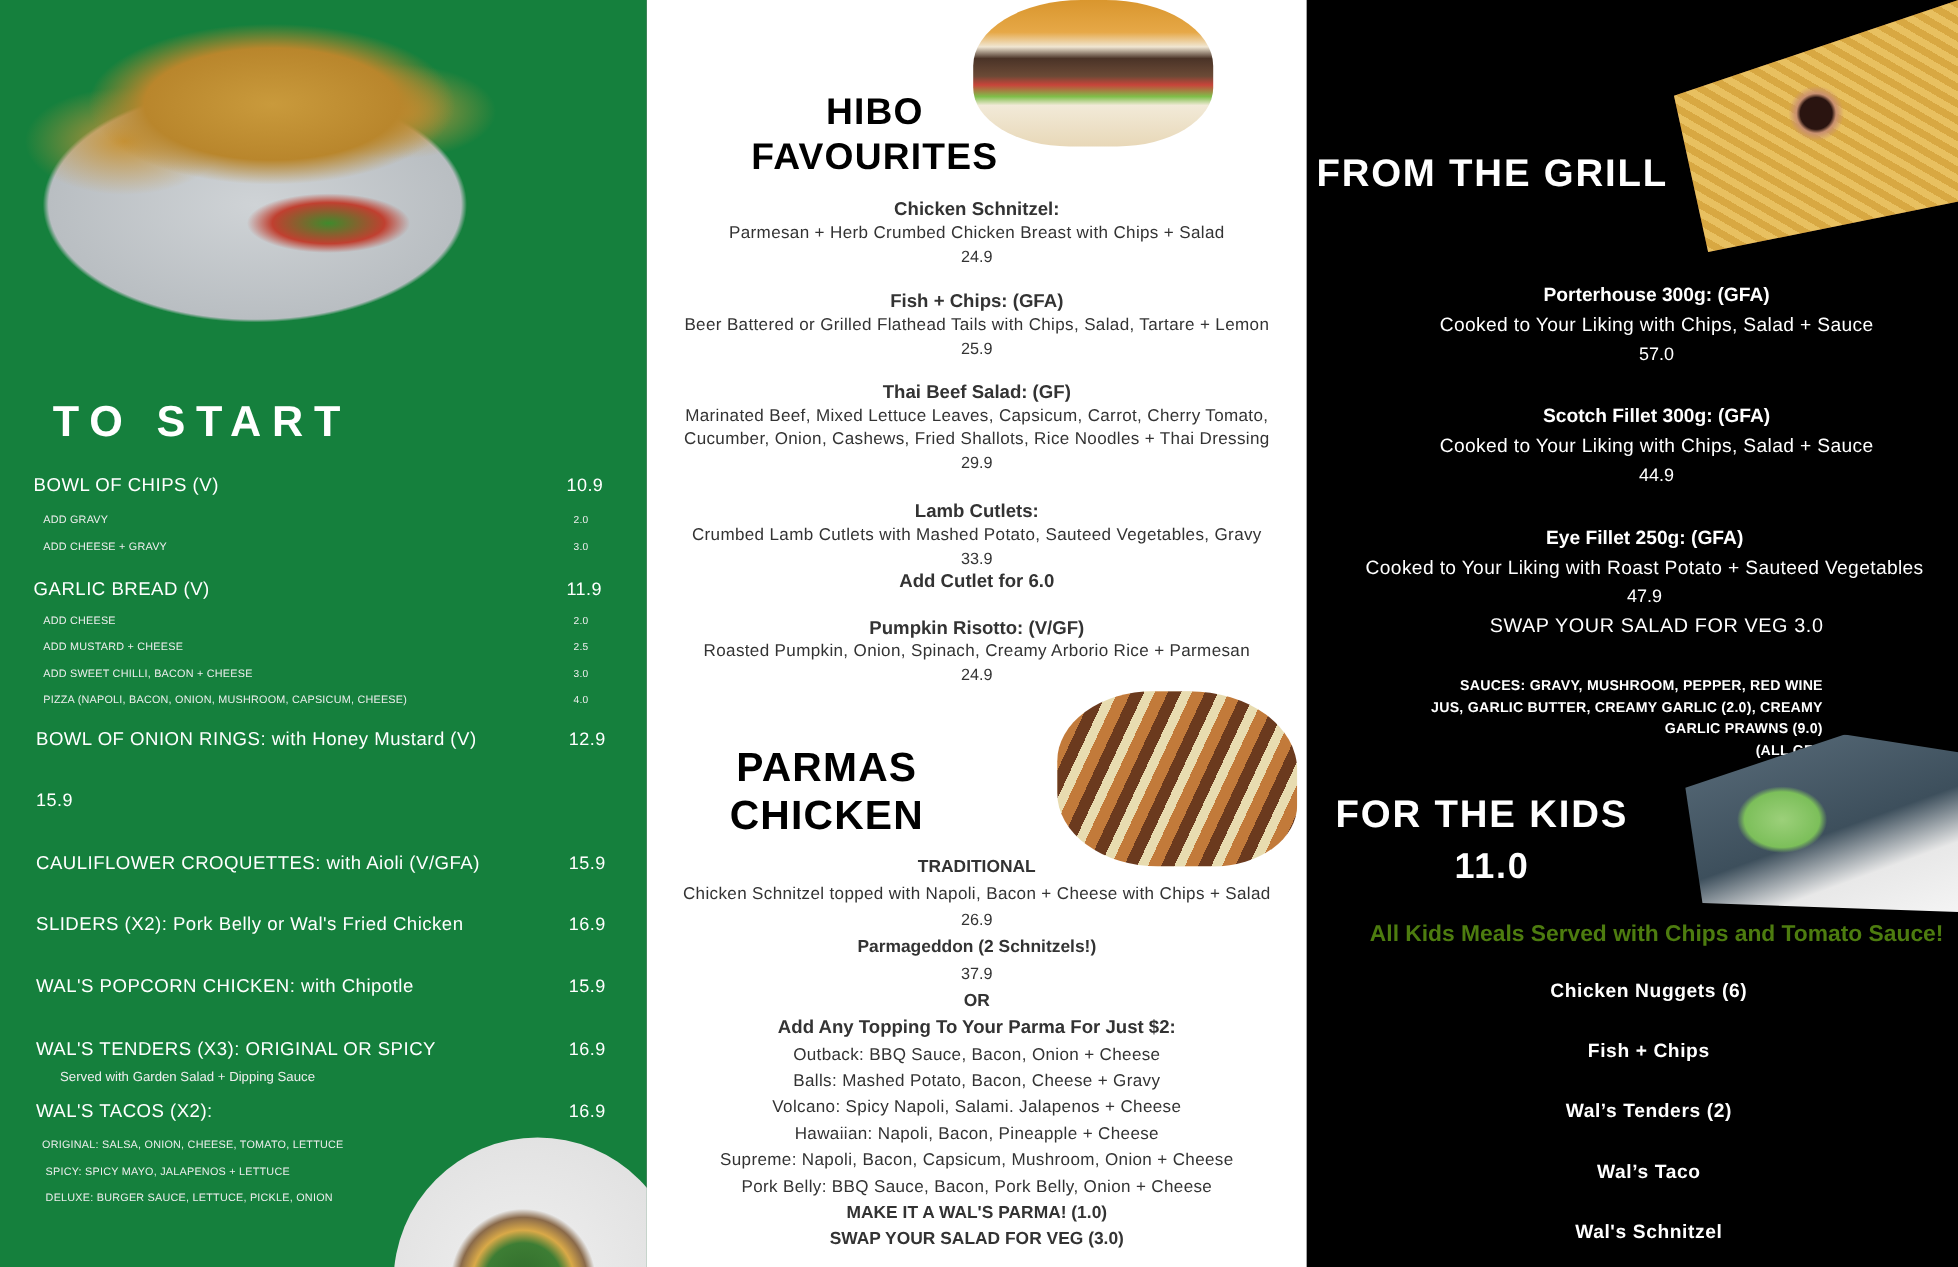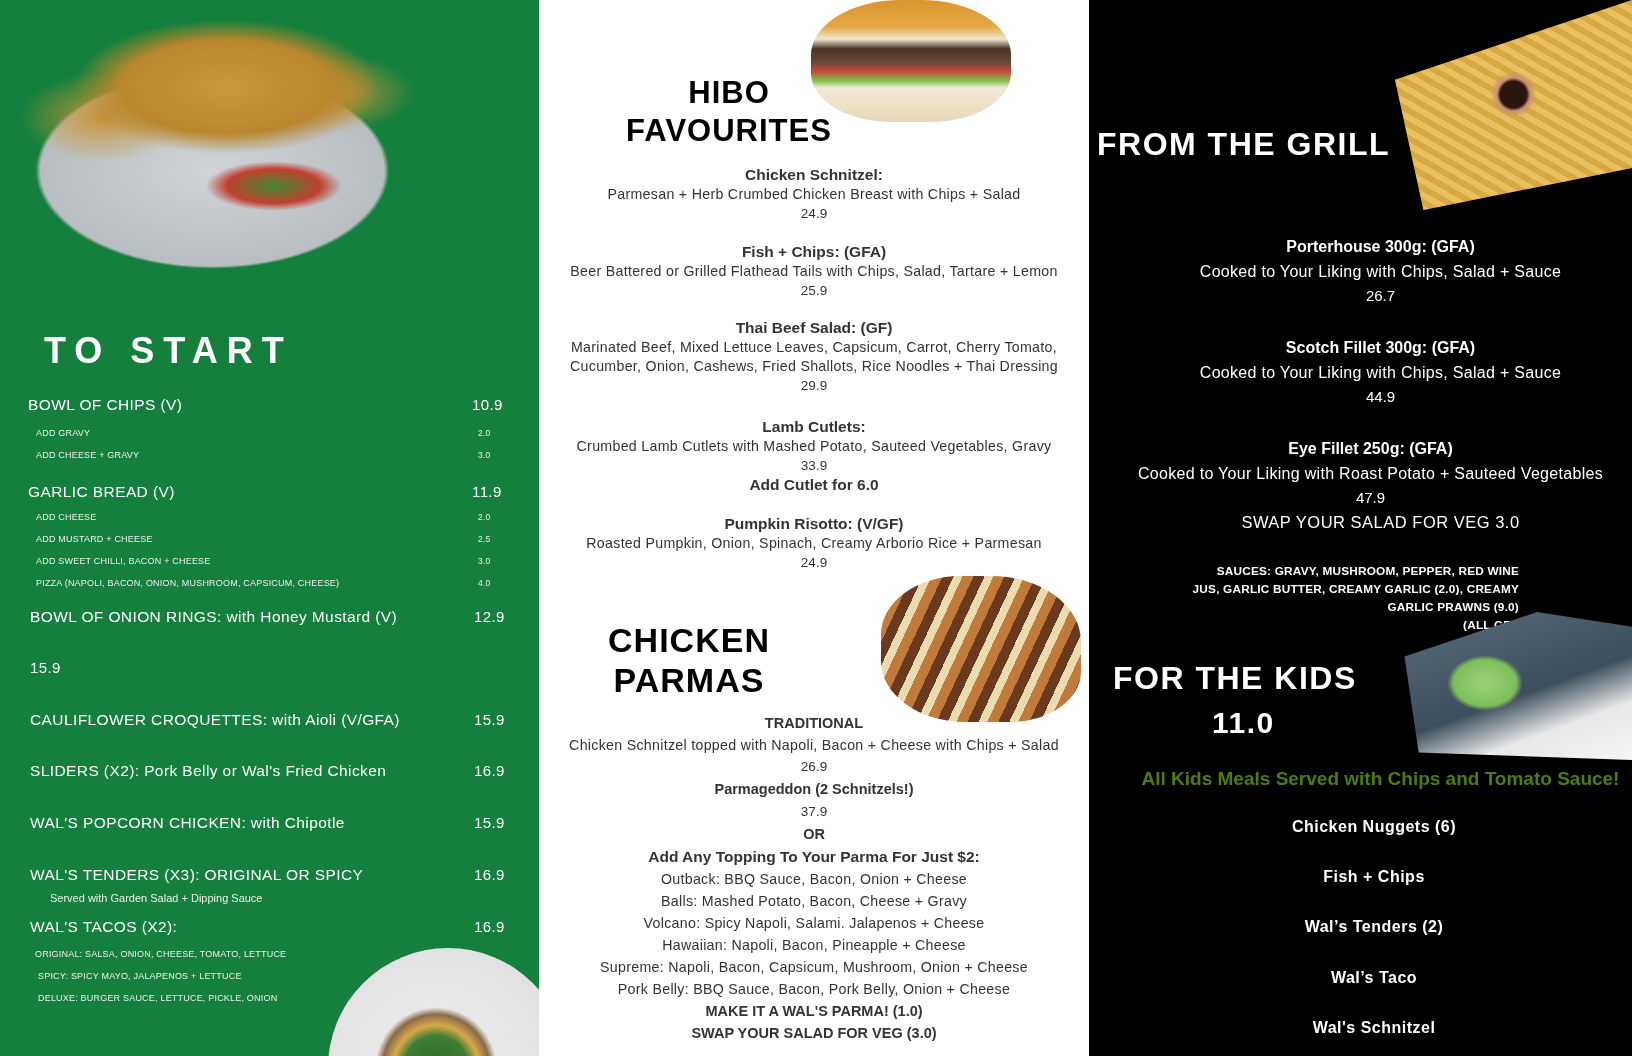--- a/index.html
+++ b/index.html
@@ -221,22 +221,22 @@
 
   <div class="mid-block" style="top:514px">
     <div class="mid-name">Pumpkin Risotto: (V/GF)</div>
     <div class="mid-desc">Roasted Pumpkin, Onion, Spinach, Creamy Arborio Rice + Parmesan</div>
     <div class="mid-price">24.9</div>
   </div>
 
   <div class="abs photo-parma"></div>
 
   <h2 class="mid-heading" style="left:40px; top:620px; width:220px; font-size:34px; line-height:1.18;">
+    <div>PARMAS</div>
     <div>CHICKEN</div>
-    <div>PARMAS</div>
   </h2>
 
   <div class="mid-block" style="top:712px">
     <div class="mid-bold" style="font-size:14.5px; line-height:22px;">TRADITIONAL</div>
     <div class="mid-desc" style="line-height:22px;">Chicken Schnitzel topped with Napoli, Bacon + Cheese with Chips + Salad</div>
     <div class="mid-price" style="line-height:22px;">26.9</div>
     <div class="mid-bold" style="line-height:22px;">Parmageddon (2 Schnitzels!)</div>
     <div class="mid-price" style="line-height:23px;">37.9</div>
     <div class="mid-bold" style="line-height:22px;">OR</div>
     <div class="mid-bold" style="font-size:15.5px; line-height:23px;">Add Any Topping To Your Parma For Just $2:</div>
@@ -252,21 +252,21 @@
 </section>
 
 <section id="right" class="panel">
   <div class="abs photo-grill"></div>
 
   <h2 class="right-heading" style="left:8px; top:126px; font-size:32px;">FROM THE GRILL</h2>
 
   <div class="grill-block" style="top:235px">
     <div class="grill-name">Porterhouse 300g: (GFA)</div>
     <div class="grill-desc">Cooked to Your Liking with Chips, Salad + Sauce</div>
-    <div class="grill-price">26.7</div>
+    <div class="grill-price">57.0</div>
   </div>
   <div class="grill-block" style="top:336px">
     <div class="grill-name">Scotch Fillet 300g: (GFA)</div>
     <div class="grill-desc">Cooked to Your Liking with Chips, Salad + Sauce</div>
     <div class="grill-price">44.9</div>
   </div>
   <div class="grill-block" style="top:437px; padding-left:20px">
     <div class="grill-name">Eye Fillet 250g: (GFA)</div>
     <div class="grill-desc">Cooked to Your Liking with Roast Potato + Sauteed Vegetables</div>
     <div class="grill-price">47.9</div>

